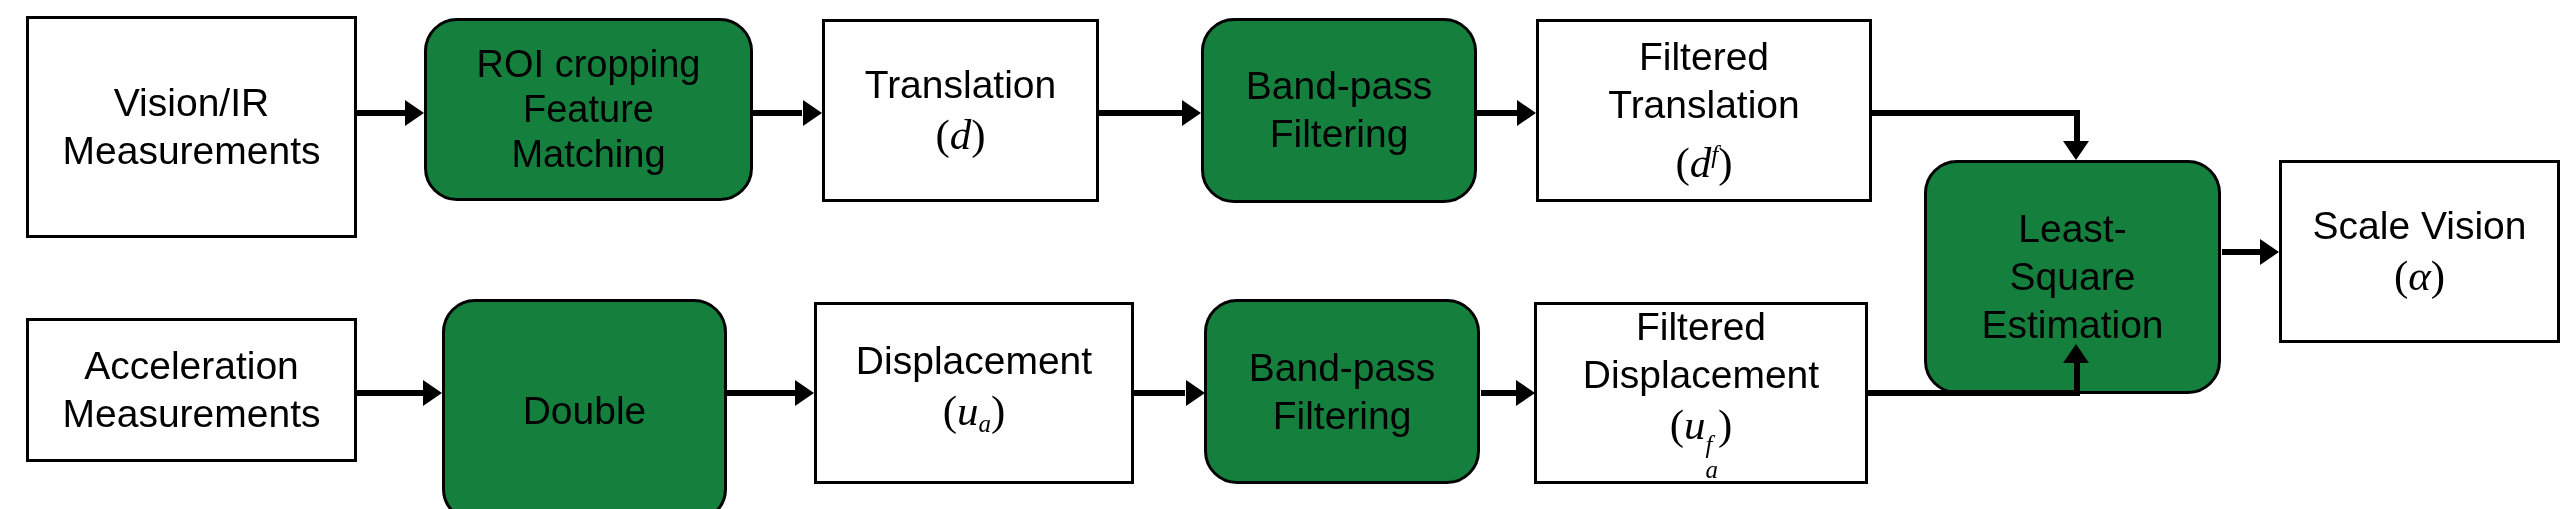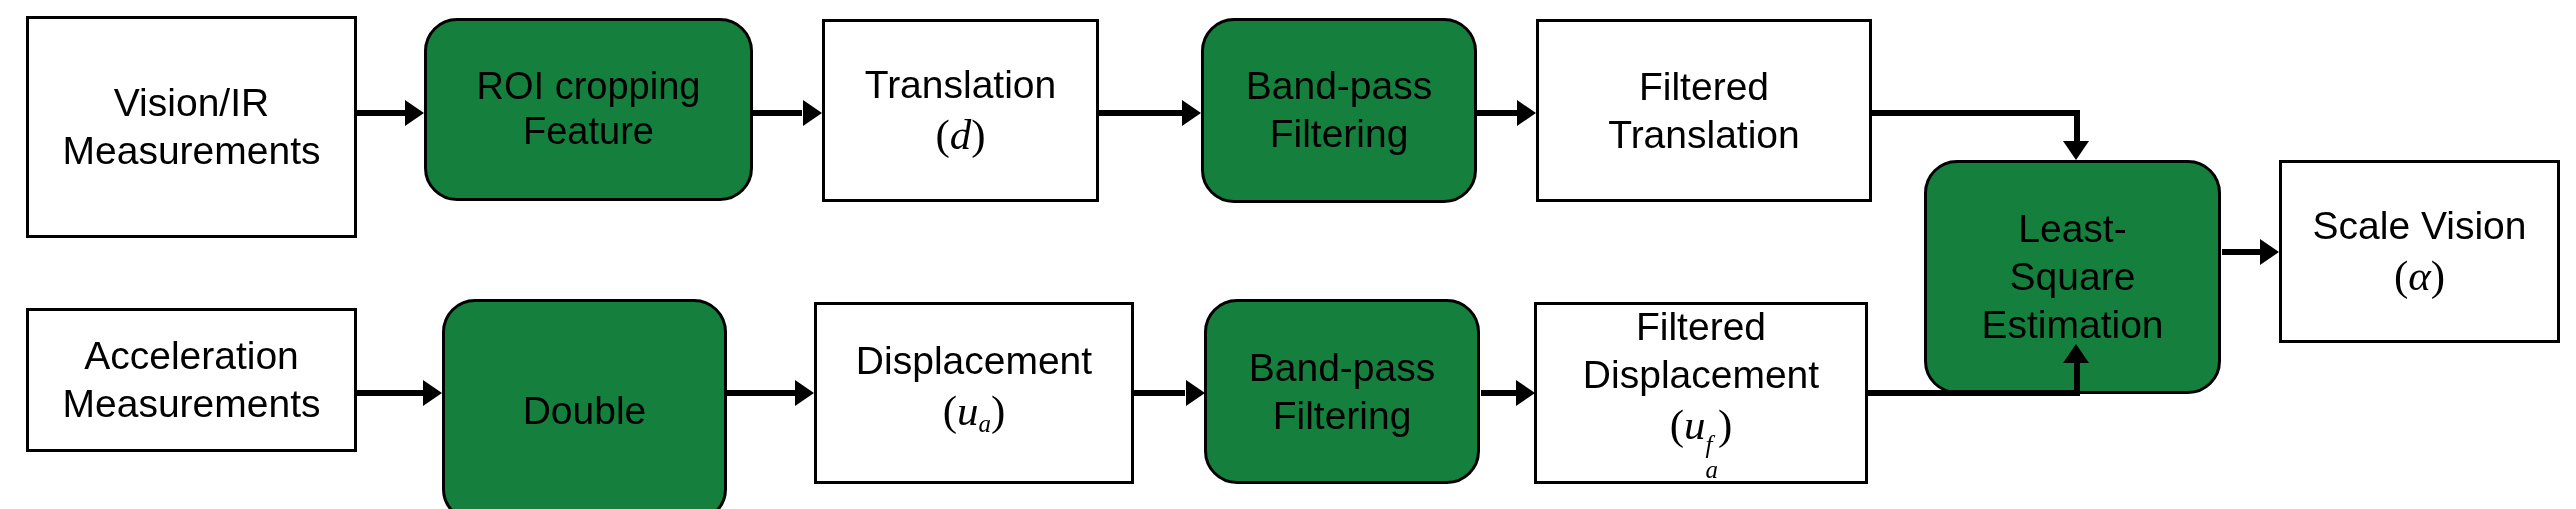--- a/index.html
+++ b/index.html
@@ -80,20 +80,21 @@
     <div class="lbl">
       <span class="ln">Vision/IR</span>
       <span class="ln">Measurements</span>
     </div>
   </div>
 
   <div class="box rounded tight" style="left:424px;top:17.5px;width:329px;height:183px">
     <div class="lbl">
       <span class="ln">ROI cropping</span>
       <span class="ln">Feature</span>
+      <span class="ln">Matching</span>
     </div>
   </div>
 
   <div class="box" style="left:822px;top:19px;width:277px;height:183px">
     <div class="lbl">
       <span class="ln">Translation</span>
       <span class="sym"><span>(</span><span class="var">d</span><span>)</span></span>
     </div>
   </div>
 
@@ -101,24 +102,25 @@
     <div class="lbl">
       <span class="ln">Band-pass</span>
       <span class="ln">Filtering</span>
     </div>
   </div>
 
   <div class="box" style="left:1536px;top:19px;width:336px;height:183px">
     <div class="lbl">
       <span class="ln">Filtered</span>
       <span class="ln">Translation</span>
-    </div>
-  </div>
-
-  <div class="box" style="left:26px;top:308px;width:331px;height:144px">
+      <span class="sym"><span>(</span><span class="var">d</span><span class="sup">f</span><span>)</span></span>
+    </div>
+  </div>
+
+  <div class="box" style="left:26px;top:318px;width:331px;height:144px">
     <div class="lbl">
       <span class="ln">Acceleration</span>
       <span class="ln">Measurements</span>
     </div>
   </div>
 
   <div class="box rounded" style="left:442px;top:299px;width:285px;height:223px">
     <div class="lbl">
       <span class="ln">Double</span>
     </div>

